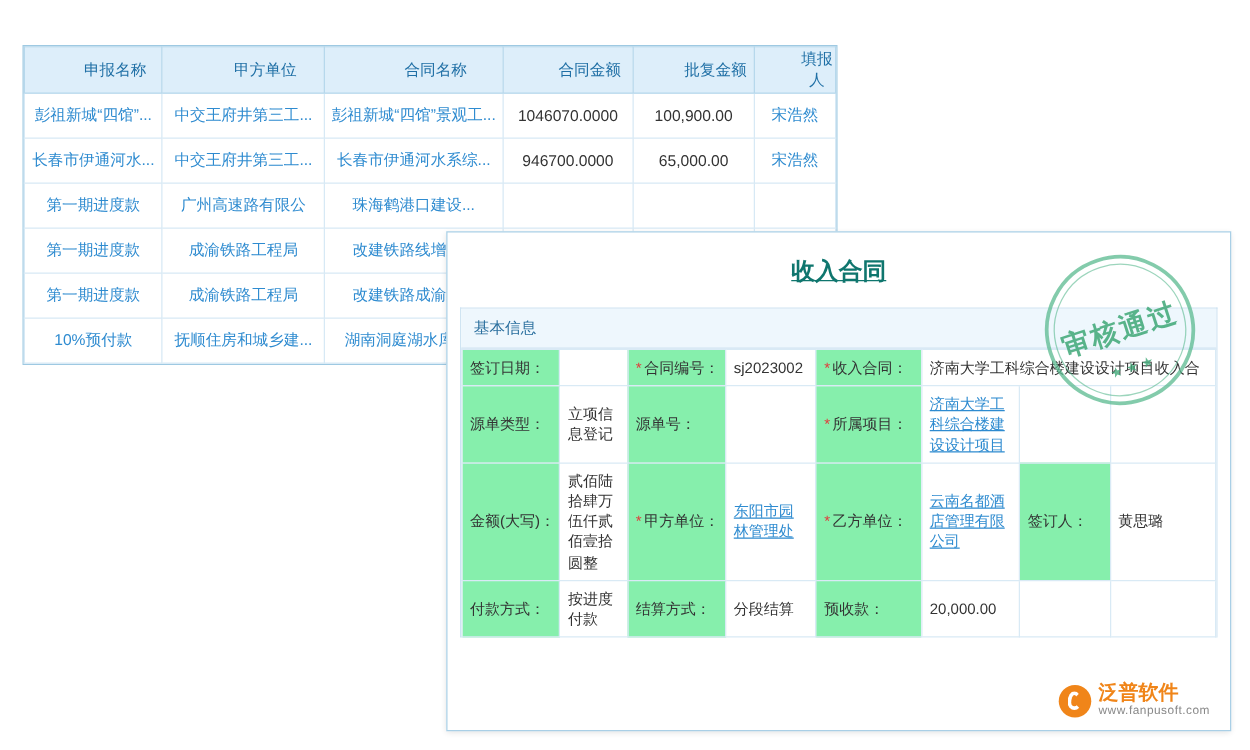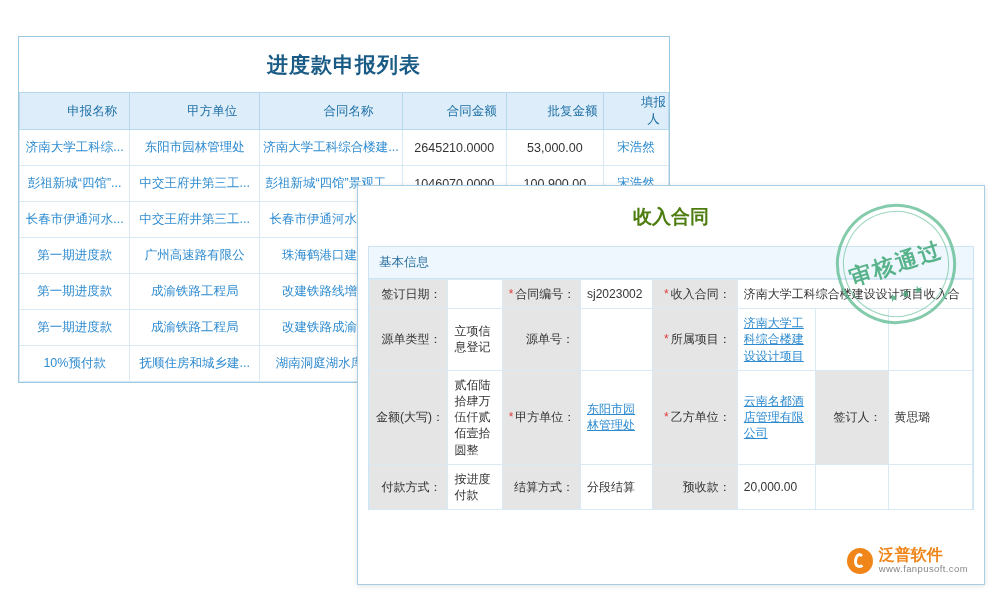--- a/index.html
+++ b/index.html
@@ -83,22 +83,23 @@
     border: 1px solid #a9cfe6;
     box-sizing: border-box;
     box-shadow: 0 1px 5px rgba(0,0,0,0.12);
     overflow: hidden;
   }
 
   .contract-title {
     text-align: center;
     font-size: 19px;
     font-weight: bold;
-    color: #4d7c0f;
+    color: #0f766e;
     padding: 18px 0 16px 0;
+    text-decoration: underline;
   }
 
   .section-wrap {
     margin: 0 10px;
     border: 1px solid #cfe4f2;
     border-bottom: none;
     box-sizing: border-box;
   }
 
   .section-head {
@@ -118,22 +119,21 @@
   table.form-table td {
     border: 1px solid #d9eaf5;
     font-size: 12px;
     color: #333333;
     padding: 6px 6px;
     vertical-align: middle;
     line-height: 1.35;
   }
 
   td.lbl {
-    background: #e5e5e5;
-    text-align: right;
+    background: #86efac;
     color: #444444;
     white-space: nowrap;
   }
 
   td.val {
     background: #ffffff;
     color: #333333;
     word-break: break-all;
   }
 
@@ -252,49 +252,40 @@
     color: #888888;
     letter-spacing: 0.4px;
   }
 </style>
 </head>
 <body>
 
 <div id="root">
 
   <div class="list-panel">
-    <div class="list-title">进度款申报列表</div>
     <table class="list-table">
       <colgroup>
         <col style="width:17%">
         <col style="width:20%">
         <col style="width:22%">
         <col style="width:16%">
         <col style="width:15%">
         <col style="width:10%">
       </colgroup>
       <thead>
         <tr>
           <th>申报名称</th>
           <th>甲方单位</th>
           <th>合同名称</th>
           <th>合同金额</th>
           <th>批复金额</th>
           <th>填报人</th>
         </tr>
       </thead>
       <tbody>
-        <tr>
-          <td>济南大学工科综...</td>
-          <td>东阳市园林管理处</td>
-          <td>济南大学工科综合楼建...</td>
-          <td class="num">2645210.0000</td>
-          <td class="num">53,000.00</td>
-          <td>宋浩然</td>
-        </tr>
         <tr>
           <td>彭祖新城“四馆”...</td>
           <td>中交王府井第三工...</td>
           <td>彭祖新城“四馆”景观工...</td>
           <td class="num">1046070.0000</td>
           <td class="num">100,900.00</td>
           <td>宋浩然</td>
         </tr>
         <tr>
           <td>长春市伊通河水...</td>

